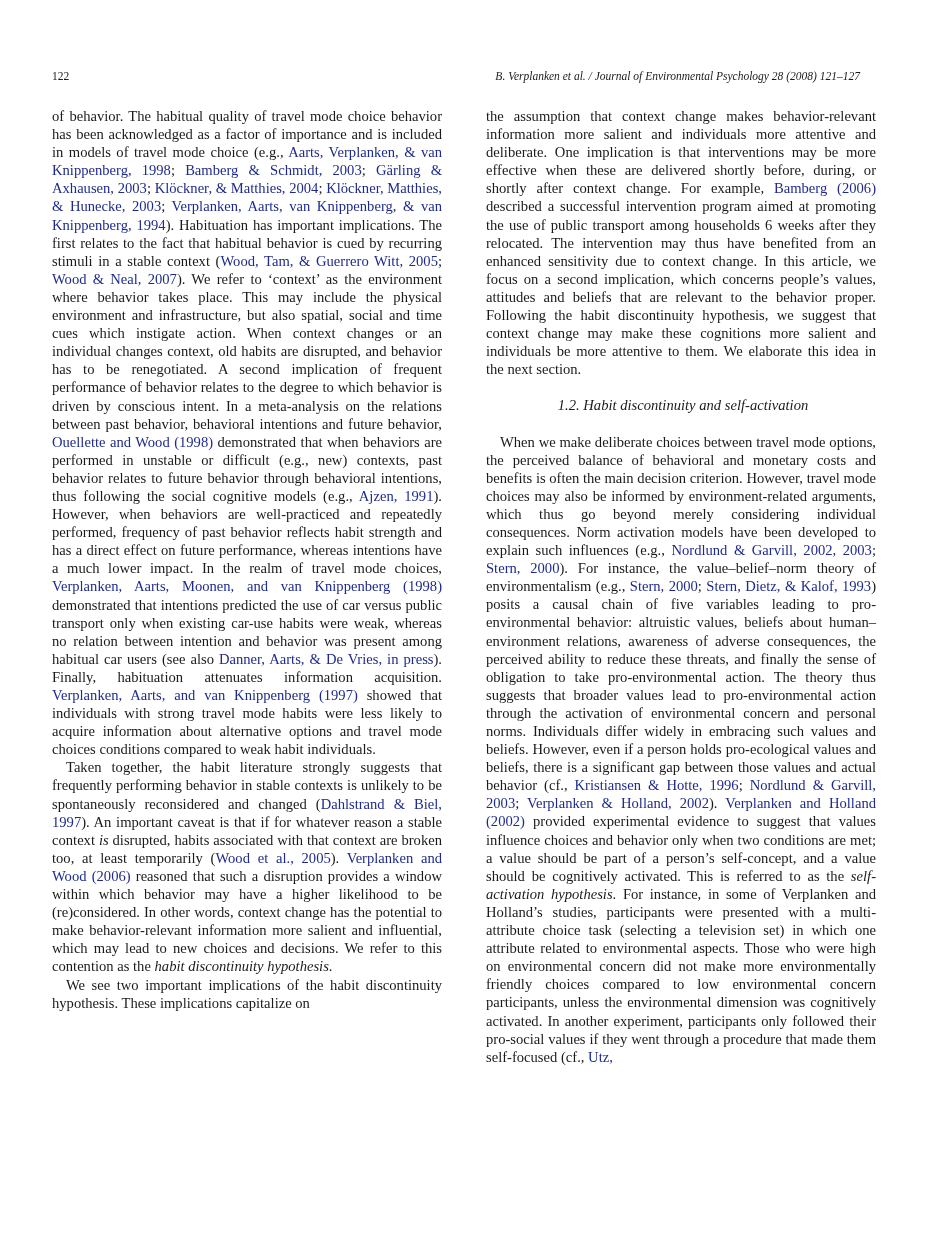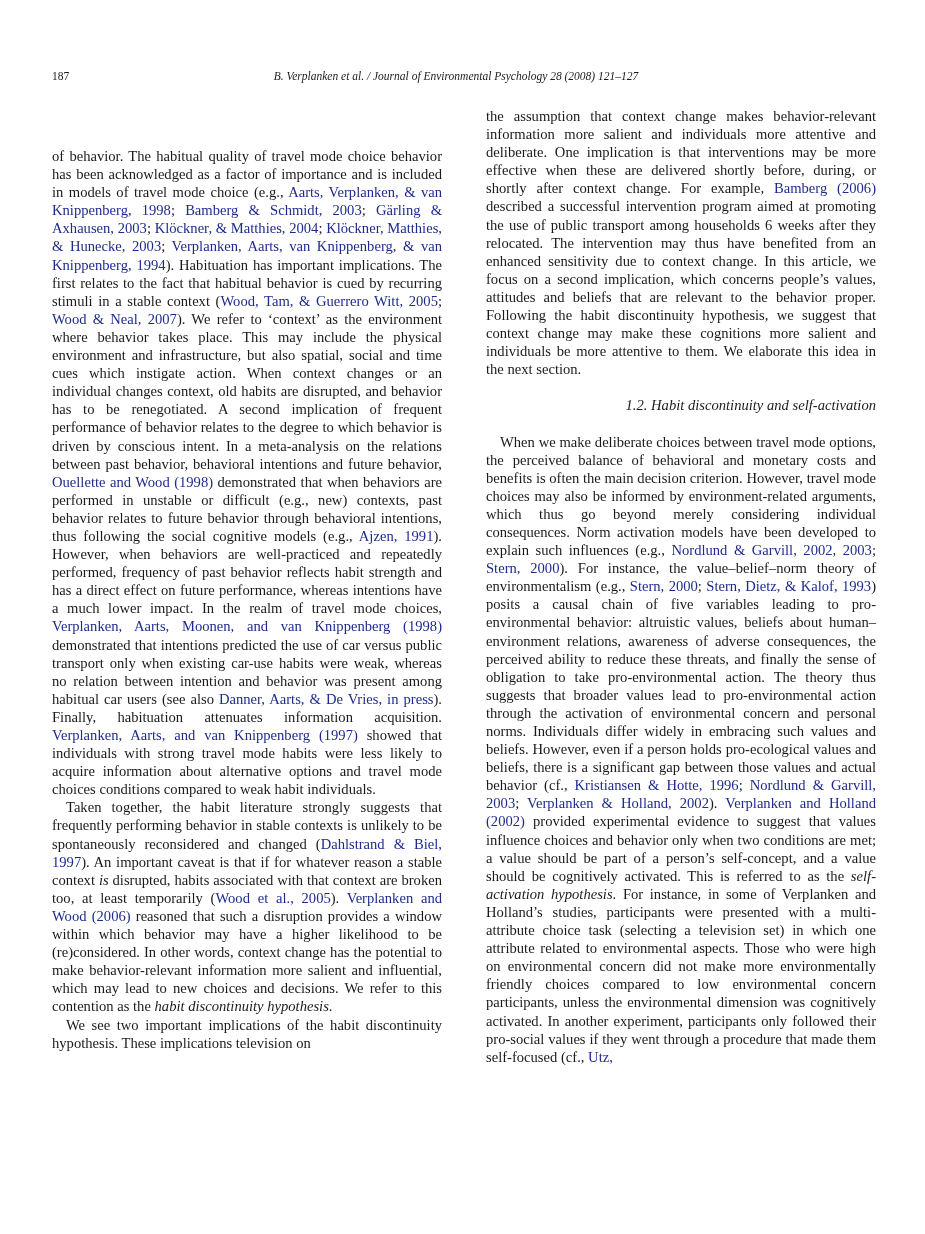--- a/index.html
+++ b/index.html
@@ -1,42 +1,42 @@
 <!DOCTYPE html>
 <html><head>
 <meta charset="utf-8">
 <style>
   html, body { margin: 0; padding: 0; background: #ffffff; }
   body { width: 925px; height: 1234px; position: relative; overflow: hidden;
          font-family: "Liberation Serif", "DejaVu Serif", serif; color: #1a1a1a; }
   .header { position: absolute; top: 70px; left: 52px; width: 808px; height: 20px;
             font-size: 11.5px; font-style: italic; }
   .page-num { position: absolute; left: 0; top: 0; font-style: normal; }
-  .running { position: absolute; left: 0; right: 0; text-align: center; top: 0; }
+  .running { position: absolute; left: 0; right: 0; text-align: right; top: 0; }
   .col { position: absolute; top: 107px; width: 390px; font-size: 14.6px; line-height: 18.1px;
          text-align: justify; hyphens: none; }
-  .col-left { left: 52px; margin-top: 40px; }
+  .col-left { left: 52px; }
   .col-right { left: 486px; }
   p { margin: 0; }
   p.indent { text-indent: 14px; }
   .cite { color: #1f2b8c; }
-  .section-heading { font-style: italic; margin: 18px 0 18px 4px; text-align: right; }
+  .section-heading { font-style: italic; margin: 18px 0 18px 4px; text-align: center; }
   em { }
 </style>
 </head>
 <body>
 
 <div class="header">
-  <span class="page-num">187</span>
+  <span class="page-num">122</span>
   <span class="running">B. Verplanken et al. / Journal of Environmental Psychology 28 (2008) 121–127</span>
 </div>
 
 <div class="col col-left">
   <p>of behavior. The habitual quality of travel mode choice behavior has been acknowledged as a factor of importance and is included in models of travel mode choice (e.g., <a class="cite">Aarts, Verplanken, &amp; van Knippenberg, 1998</a>; <a class="cite">Bamberg &amp; Schmidt, 2003</a>; <a class="cite">Gärling &amp; Axhausen, 2003</a>; <a class="cite">Klöckner, &amp; Matthies, 2004</a>; <a class="cite">Klöckner, Matthies, &amp; Hunecke, 2003</a>; <a class="cite">Verplanken, Aarts, van Knippenberg, &amp; van Knippenberg, 1994</a>). Habituation has important implications. The first relates to the fact that habitual behavior is cued by recurring stimuli in a stable context (<a class="cite">Wood, Tam, &amp; Guerrero Witt, 2005</a>; <a class="cite">Wood &amp; Neal, 2007</a>). We refer to ‘context’ as the environment where behavior takes place. This may include the physical environment and infrastructure, but also spatial, social and time cues which instigate action. When context changes or an individual changes context, old habits are disrupted, and behavior has to be renegotiated. A second implication of frequent performance of behavior relates to the degree to which behavior is driven by conscious intent. In a meta-analysis on the relations between past behavior, behavioral intentions and future behavior, <a class="cite">Ouellette and Wood (1998)</a> demonstrated that when behaviors are performed in unstable or difficult (e.g., new) contexts, past behavior relates to future behavior through behavioral intentions, thus following the social cognitive models (e.g., <a class="cite">Ajzen, 1991</a>). However, when behaviors are well-practiced and repeatedly performed, frequency of past behavior reflects habit strength and has a direct effect on future performance, whereas intentions have a much lower impact. In the realm of travel mode choices, <a class="cite">Verplanken, Aarts, Moonen, and van Knippenberg (1998)</a> demonstrated that intentions predicted the use of car versus public transport only when existing car-use habits were weak, whereas no relation between intention and behavior was present among habitual car users (see also <a class="cite">Danner, Aarts, &amp; De Vries, in press</a>). Finally, habituation attenuates information acquisition. <a class="cite">Verplanken, Aarts, and van Knippenberg (1997)</a> showed that individuals with strong travel mode habits were less likely to acquire information about alternative options and travel mode choices conditions compared to weak habit individuals.</p>
   <p class="indent">Taken together, the habit literature strongly suggests that frequently performing behavior in stable contexts is unlikely to be spontaneously reconsidered and changed (<a class="cite">Dahlstrand &amp; Biel, 1997</a>). An important caveat is that if for whatever reason a stable context <em>is</em> disrupted, habits associated with that context are broken too, at least temporarily (<a class="cite">Wood et al., 2005</a>). <a class="cite">Verplanken and Wood (2006)</a> reasoned that such a disruption provides a window within which behavior may have a higher likelihood to be (re)considered. In other words, context change has the potential to make behavior-relevant information more salient and influential, which may lead to new choices and decisions. We refer to this contention as the <em>habit discontinuity hypothesis</em>.</p>
-  <p class="indent">We see two important implications of the habit discontinuity hypothesis. These implications television on</p>
+  <p class="indent">We see two important implications of the habit discontinuity hypothesis. These implications capitalize on</p>
 </div>
 
 <div class="col col-right">
   <p>the assumption that context change makes behavior-relevant information more salient and individuals more attentive and deliberate. One implication is that interventions may be more effective when these are delivered shortly before, during, or shortly after context change. For example, <a class="cite">Bamberg (2006)</a> described a successful intervention program aimed at promoting the use of public transport among households 6 weeks after they relocated. The intervention may thus have benefited from an enhanced sensitivity due to context change. In this article, we focus on a second implication, which concerns people’s values, attitudes and beliefs that are relevant to the behavior proper. Following the habit discontinuity hypothesis, we suggest that context change may make these cognitions more salient and individuals be more attentive to them. We elaborate this idea in the next section.</p>
   <div class="section-heading">1.2.  Habit discontinuity and self-activation</div>
   <p class="indent">When we make deliberate choices between travel mode options, the perceived balance of behavioral and monetary costs and benefits is often the main decision criterion. However, travel mode choices may also be informed by environment-related arguments, which thus go beyond merely considering individual consequences. Norm activation models have been developed to explain such influences (e.g., <a class="cite">Nordlund &amp; Garvill, 2002, 2003</a>; <a class="cite">Stern, 2000</a>). For instance, the value–belief–norm theory of environmentalism (e.g., <a class="cite">Stern, 2000</a>; <a class="cite">Stern, Dietz, &amp; Kalof, 1993</a>) posits a causal chain of five variables leading to pro-environmental behavior: altruistic values, beliefs about human–environment relations, awareness of adverse consequences, the perceived ability to reduce these threats, and finally the sense of obligation to take pro-environmental action. The theory thus suggests that broader values lead to pro-environmental action through the activation of environmental concern and personal norms. Individuals differ widely in embracing such values and beliefs. However, even if a person holds pro-ecological values and beliefs, there is a significant gap between those values and actual behavior (cf., <a class="cite">Kristiansen &amp; Hotte, 1996</a>; <a class="cite">Nordlund &amp; Garvill, 2003</a>; <a class="cite">Verplanken &amp; Holland, 2002</a>). <a class="cite">Verplanken and Holland (2002)</a> provided experimental evidence to suggest that values influence choices and behavior only when two conditions are met; a value should be part of a person’s self-concept, and a value should be cognitively activated. This is referred to as the <em>self-activation hypothesis</em>. For instance, in some of Verplanken and Holland’s studies, participants were presented with a multi-attribute choice task (selecting a television set) in which one attribute related to environmental aspects. Those who were high on environmental concern did not make more environmentally friendly choices compared to low environmental concern participants, unless the environmental dimension was cognitively activated. In another experiment, participants only followed their pro-social values if they went through a procedure that made them self-focused (cf., <a class="cite">Utz,</a></p>
 </div>
 
 </body></html>

